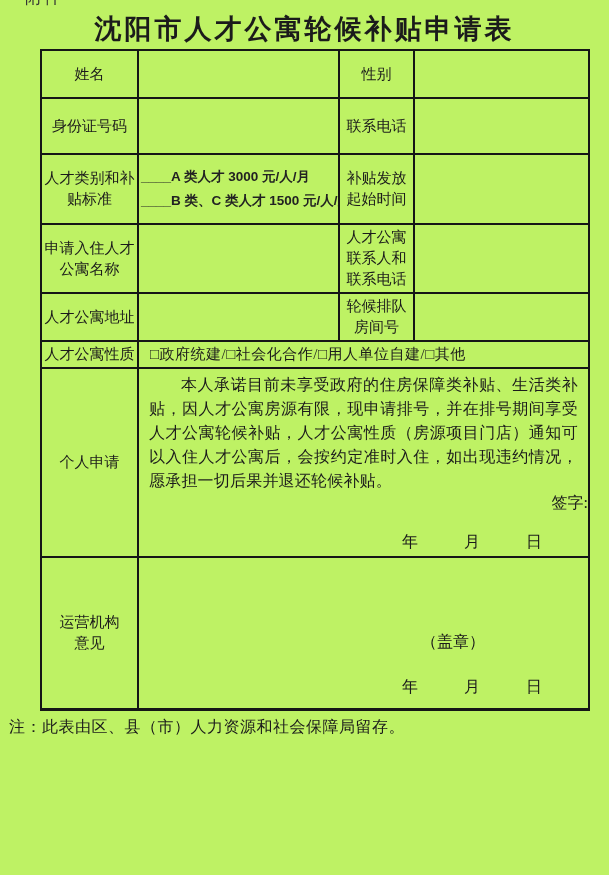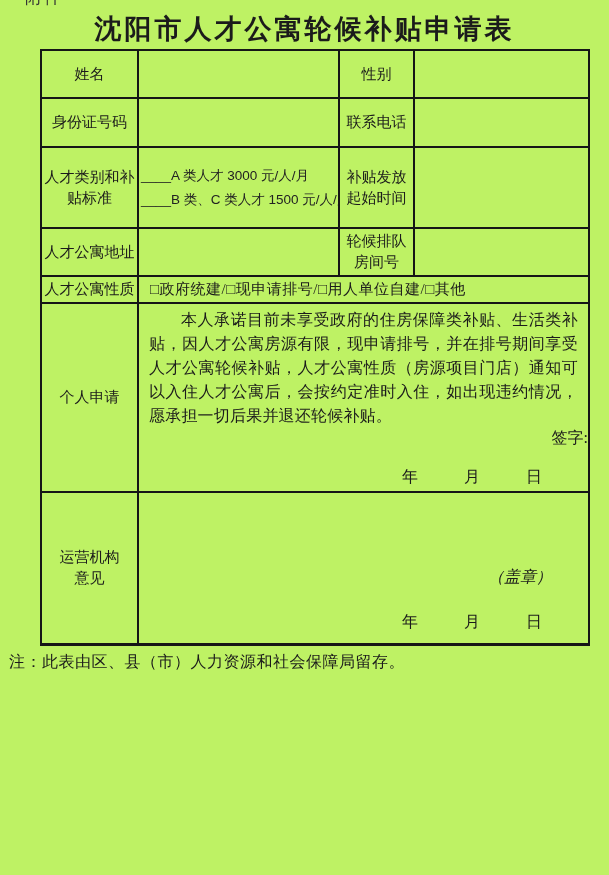--- a/index.html
+++ b/index.html
@@ -47,20 +47,21 @@
     padding:2px;
   }
   td.opt-cell{vertical-align:middle;}
   .opt{
     font-family:"Liberation Sans","DejaVu Sans",sans-serif;
     font-size:13.5px;
     line-height:24px;
     padding-left:2px;
     white-space:nowrap;
     color:#222;
+    font-weight:bold;
   }
   td.nature-cell{padding-left:11px;font-size:15px;letter-spacing:0.5px;}
   td.big{vertical-align:top;}
   .flexcol{
     display:flex;flex-direction:column;
     padding:2px 0 0 0;
   }
   .statement{
     margin:0;
     padding:2px 10px 0 10px;
@@ -71,24 +72,23 @@
     letter-spacing:0.2px;
   }
   .sign-line{
     text-align:right;
     font-size:16px;
     margin-top:auto;
     margin-bottom:18px;
   }
   .seal-line{
     text-align:right;
-    padding-right:36px;
+    padding-right:103px;
     font-size:16px;
     margin-top:auto;
-    font-style:italic;
   }
   .date-line{
     display:flex;
     justify-content:flex-end;
     gap:46px;
     padding-right:46px;
     font-size:16px;
   }
   .h1{min-height:181px;}
   .h2{min-height:148px;}
@@ -122,51 +122,60 @@
     </colgroup>
 
     <tbody>
         <tr style="height:48px">
       <td class="lbl">姓名</td>
       <td></td>
       <td class="lbl">性别</td>
       <td></td>
     </tr>
 
-    <tr style="height:49px">
+    <tr style="height:56px">
       <td class="lbl">身份证号码</td>
       <td></td>
       <td class="lbl">联系电话</td>
       <td></td>
     </tr>
 
-    <tr style="height:81px">
+    <tr style="height:70px">
       <td class="lbl">人才类别和补
 贴标准</td>
       <td class="opt-cell">
         <div class="opt">____A 类人才 3000 元/人/月</div>
         <div class="opt">____B 类、C 类人才 1500 元/人/月</div>
       </td>
       <td class="lbl">补贴发放
 起始时间</td>
       <td></td>
     </tr>
 
+    <tr style="height:69px">
+      <td class="lbl">申请入住人才
+公寓名称</td>
+      <td></td>
+      <td class="lbl">人才公寓
+联系人和
+联系电话</td>
+      <td></td>
+    </tr>
 
     <tr style="height:44px">
       <td class="lbl">人才公寓地址</td>
       <td></td>
       <td class="lbl">轮候排队
 房间号</td>
       <td></td>
     </tr>
 
     <tr style="height:25px">
       <td class="lbl">人才公寓性质</td>
-      <td class="nature-cell" colspan="3">□政府统建/□现申请排号/□用人单位自建/□其他</td>
+      <td class="nature-cell" colspan="3">□政府统建/□社会化合作/□用人单位自建/□其他</td>
     </tr>
 
     <tr style="height:185px">
       <td class="lbl">个人申请</td>
       <td class="big" colspan="3">
         <div class="flexcol h1">
           <p class="statement">本人承诺目前未享受政府的住房保障类补贴、生活类补贴，因人才公寓房源有限，现申请排号，并在排号期间享受人才公寓轮候补贴，人才公寓性质（房源项目门店）通知可以入住人才公寓后，会按约定准时入住，如出现违约情况，愿承担一切后果并退还轮候补贴。</p>
           <div class="sign-line">签字:</div>
           <div class="date-line mb2">
             <span>年</span>

